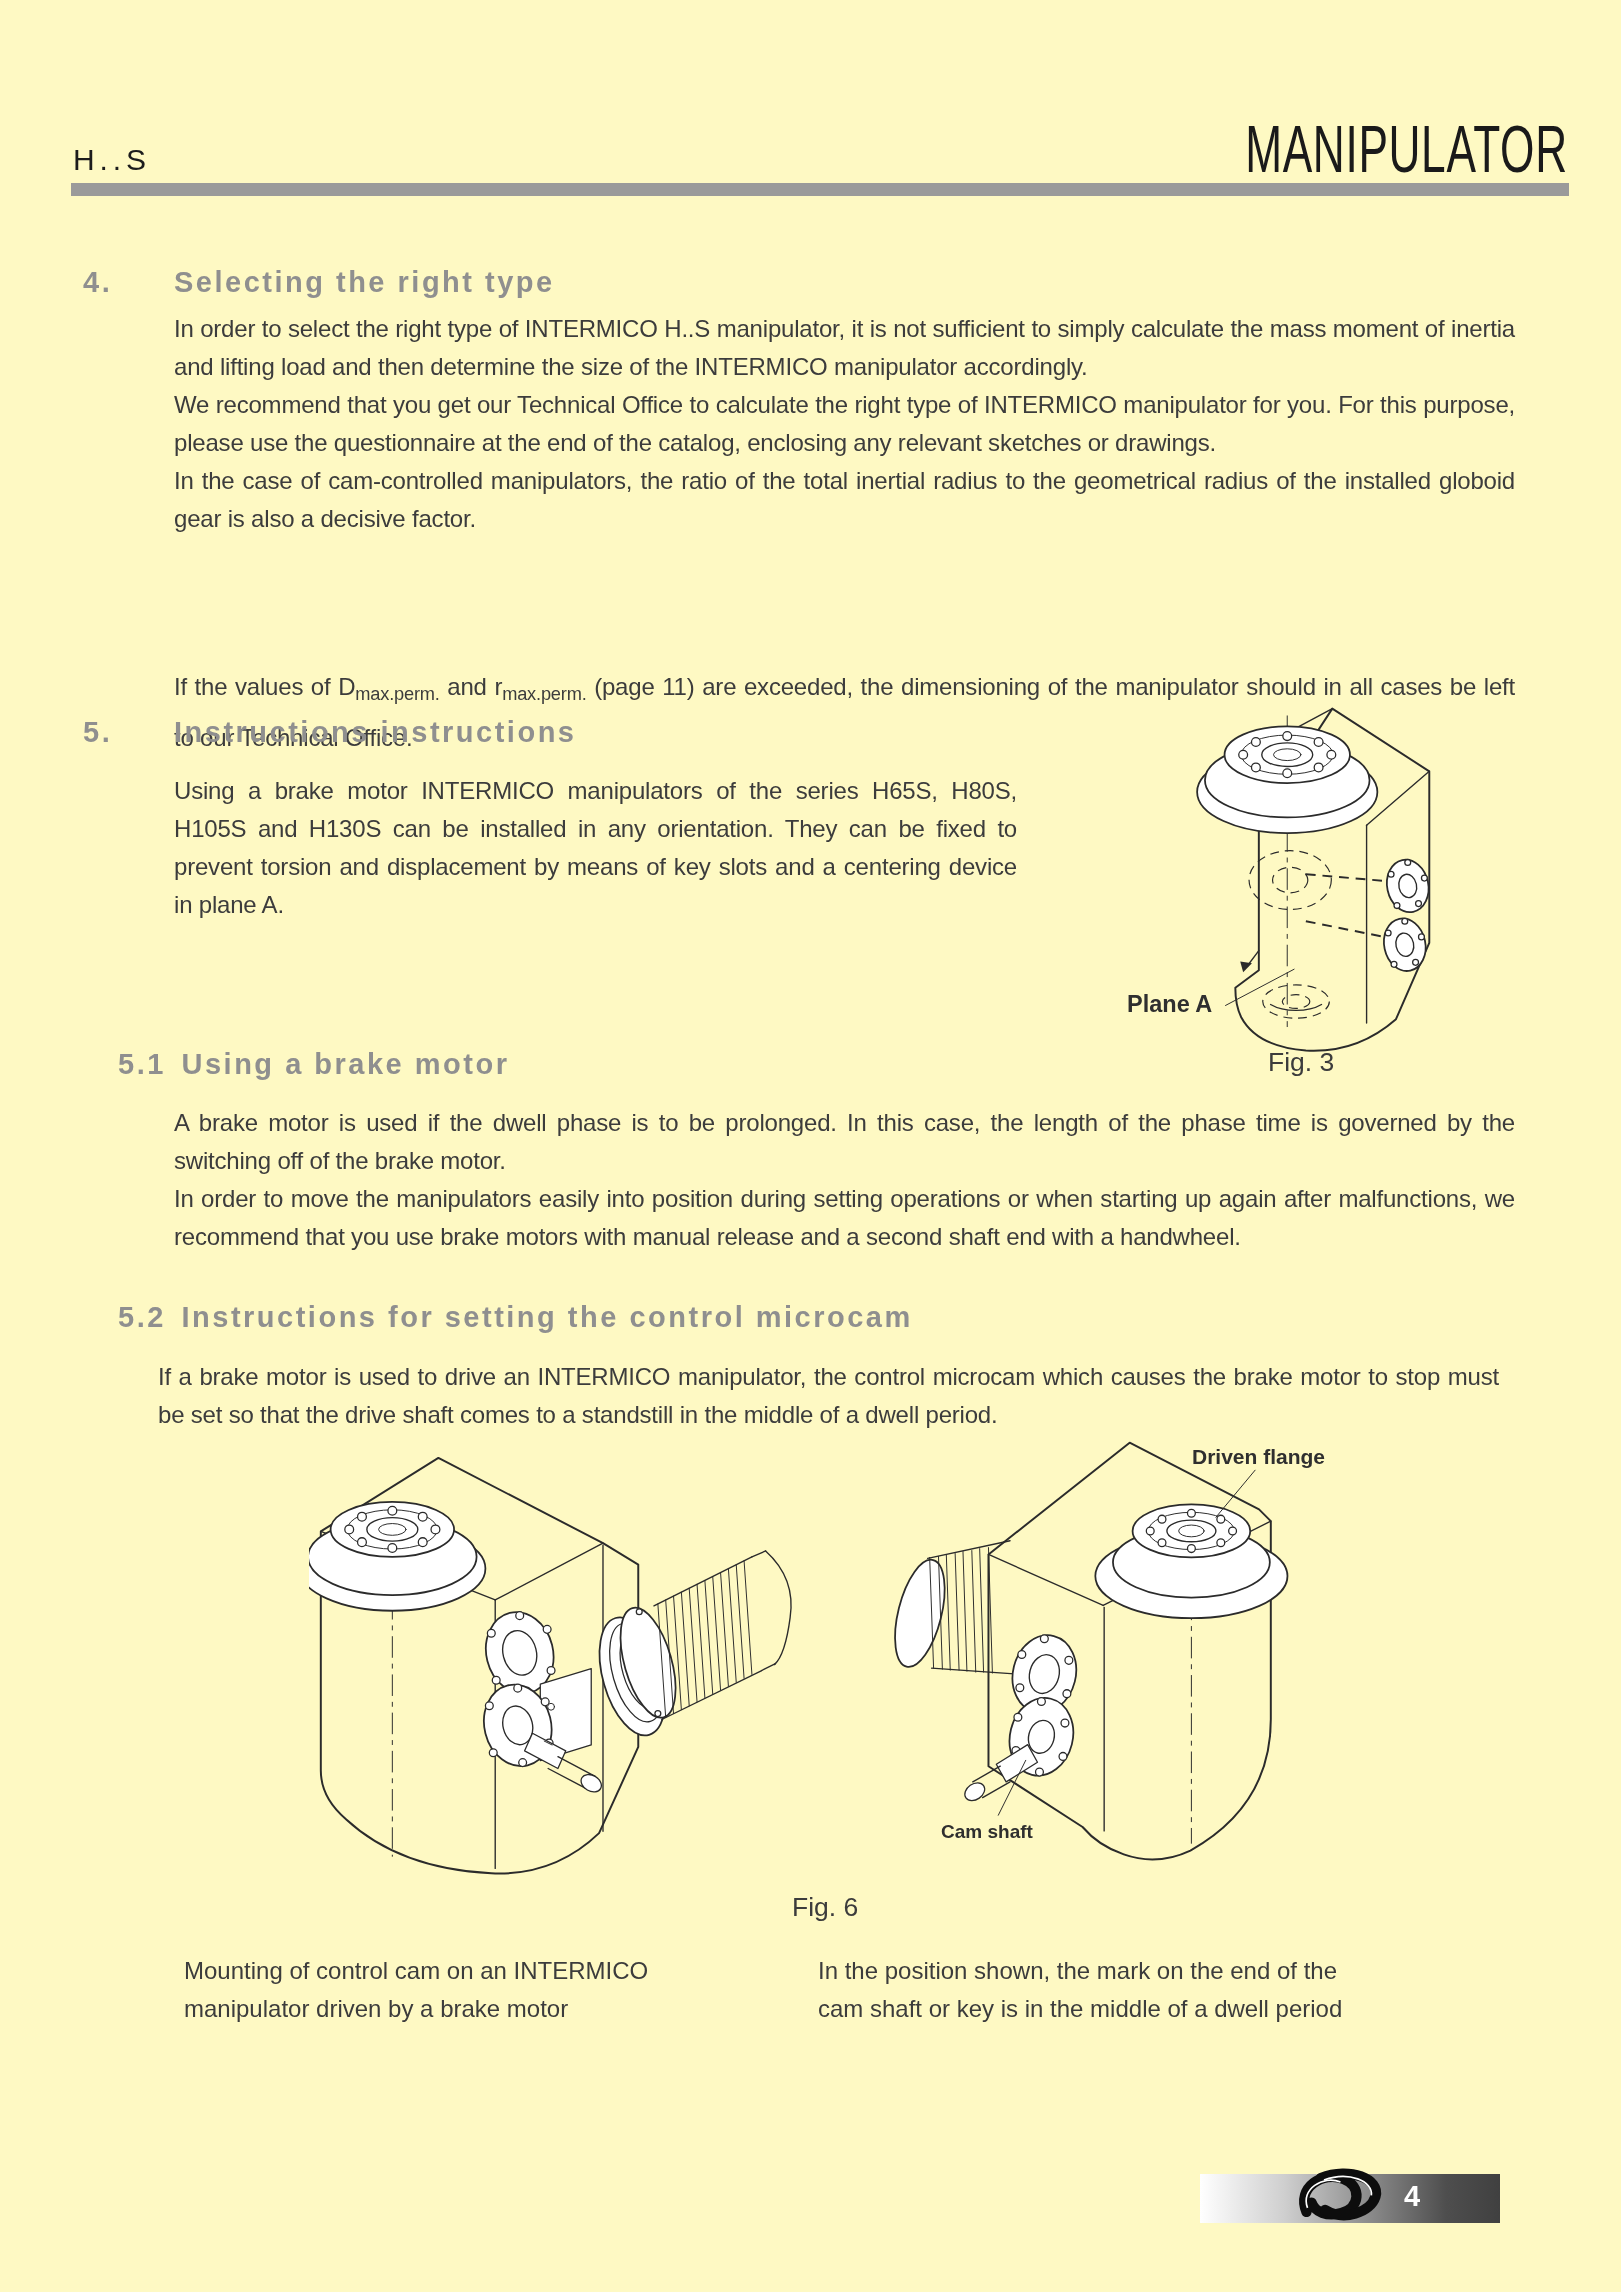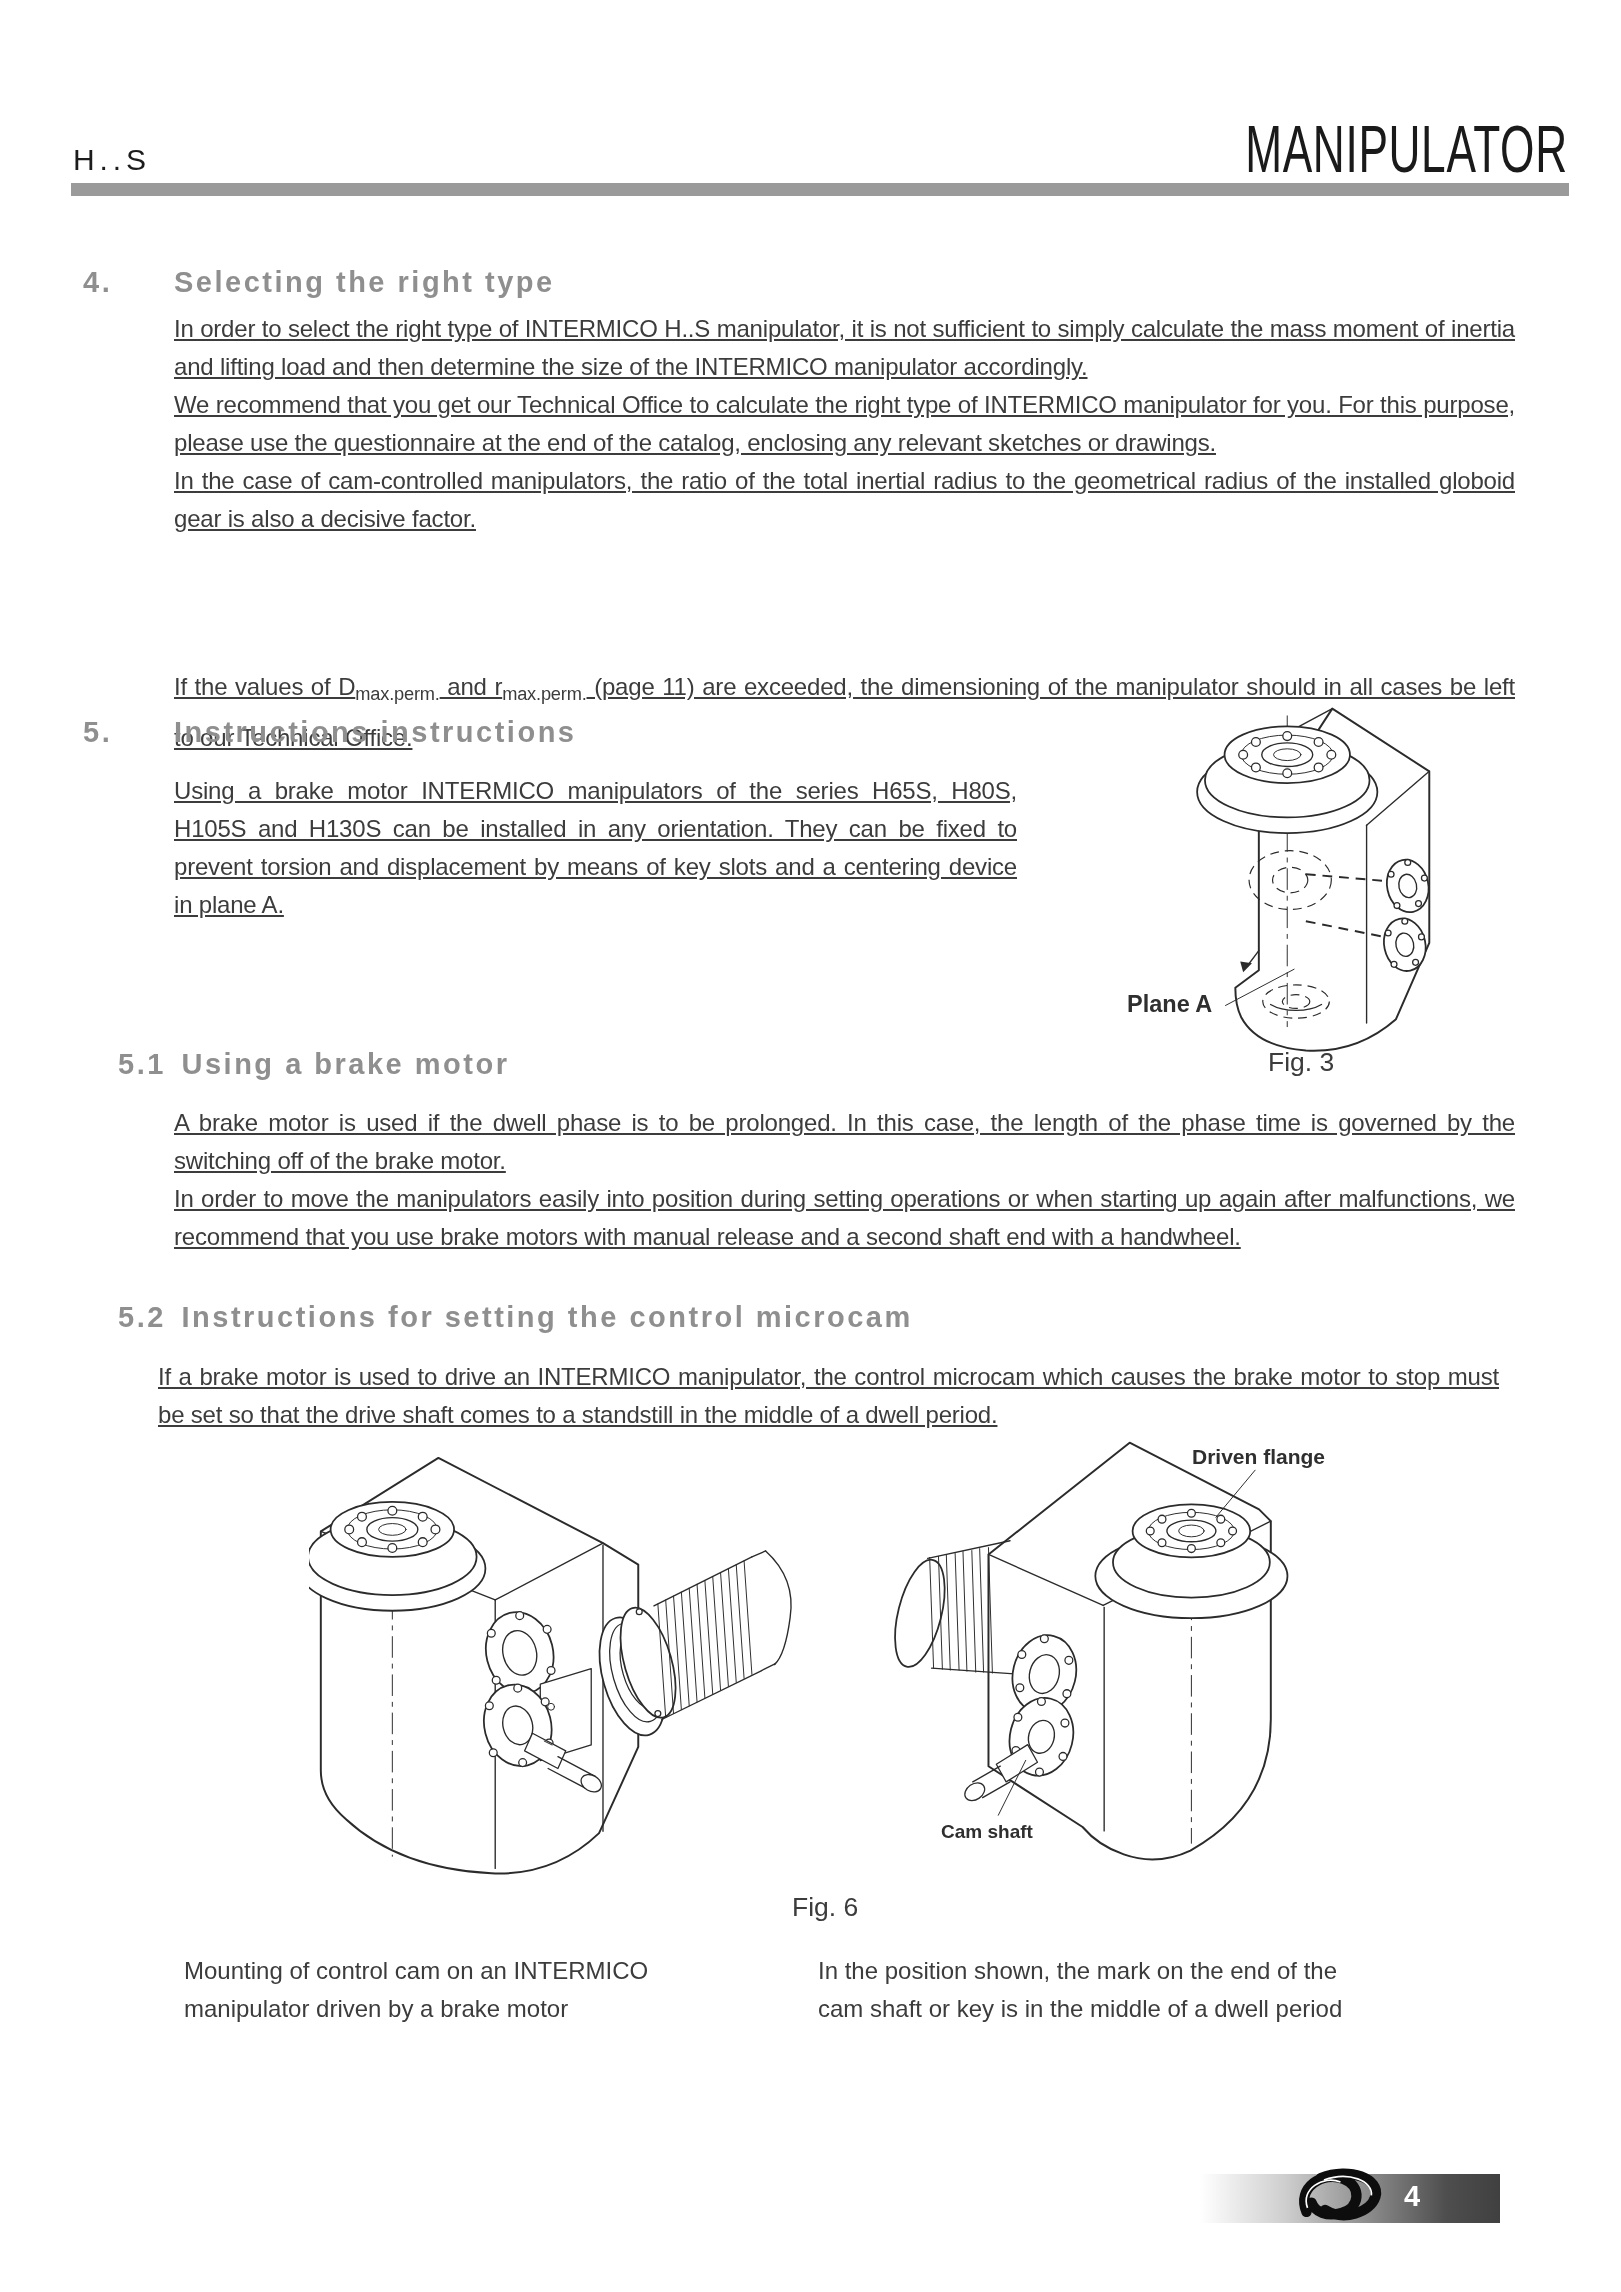--- a/index.html
+++ b/index.html
@@ -1,31 +1,31 @@
 <!DOCTYPE html>
 <html><head>
 <meta charset="utf-8">
 <style>
   html,body{margin:0;padding:0;background:#e8e8e8;}
-  .page{position:relative;width:1621px;height:2293px;background:#ffffff;margin:0 auto;
+  .page{position:relative;width:1621px;height:2293px;background:#fef9c3;margin:0 auto;
         font-family:"Liberation Sans",sans-serif;color:#3a3a3a;overflow:hidden;}
   .abs{position:absolute;}
 
   
   .model{left:73px;top:143px;font-size:30px;letter-spacing:4.9px;color:#1c1c1c;white-space:nowrap;}
   .brand{top:110px;right:53px;font-size:67px;font-weight:400;color:#1a1a1a;letter-spacing:1px;
          transform:scaleX(0.66);transform-origin:100% 50%;white-space:nowrap;}
   .rule{left:71px;top:183px;width:1498px;height:12.7px;background:#9a9a9a;}
 
   
   .sec-num,.sec-title{font-weight:bold;color:#8f8f8f;letter-spacing:2.5px;font-size:29px;white-space:nowrap;}
   .sec-inline .sec-num{margin-right:15.7px;}
 
   
-  .body-text{font-size:24px;line-height:38px;color:#3c3c3c;letter-spacing:-0.2px;text-decoration:underline;}
+  .body-text{font-size:24px;line-height:38px;color:#3c3c3c;letter-spacing:-0.2px;}
   .body-text p{margin:0;text-align:justify;}
   .note p{line-height:44px;}
   sub.subtxt{font-size:0.76em;vertical-align:-0.28em;letter-spacing:-0.2px;}
 
   
   .fig-label{font-size:23.5px;color:#2f2f2f;white-space:nowrap;font-weight:bold;}
   .fig-caption{font-size:26.5px;color:#3c3c3c;white-space:nowrap;}
   .photo-caption{font-size:24px;line-height:38px;color:#3c3c3c;}
 
   

